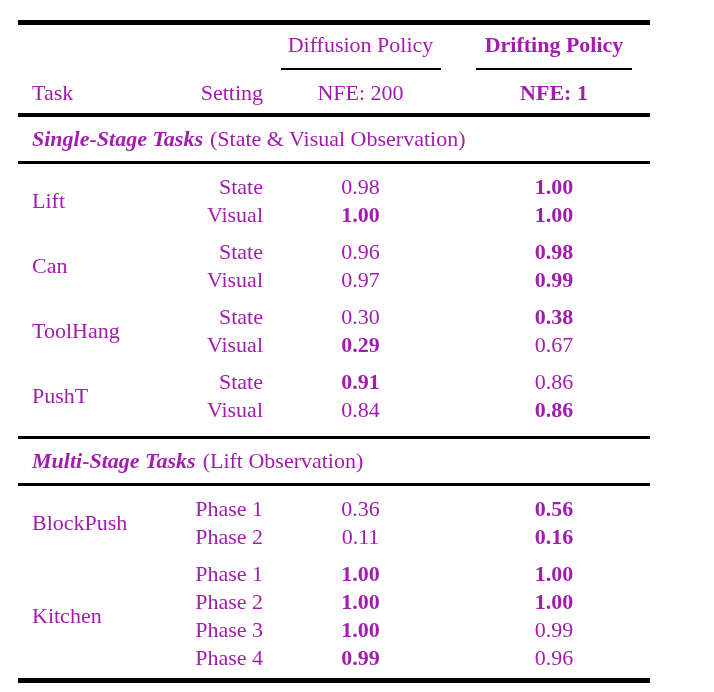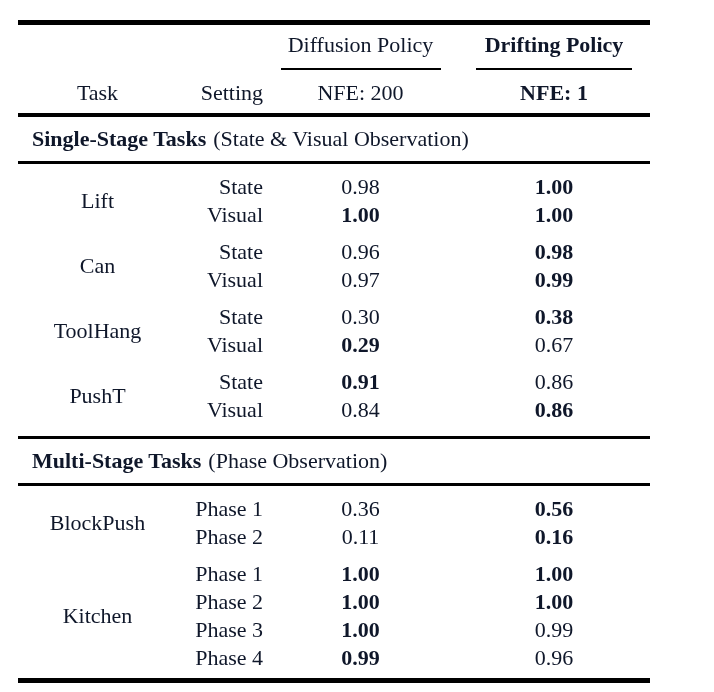--- a/index.html
+++ b/index.html
@@ -20,21 +20,21 @@
     position: absolute;
     left: 18px;
     top: 20px;
     width: 632px;
   }
   table.paper-table {
     border-collapse: collapse;
     table-layout: fixed;
     width: 632px;
     font-size: 22px;
-    color: #0f172a;
+    color: #a21caf;
   }
   td {
     padding: 0;
     line-height: 28px;
     vertical-align: middle;
     overflow: hidden;
     white-space: nowrap;
   }
   
   td.rulecell { line-height: 0; height: auto; }
@@ -46,26 +46,26 @@
   .pad6  { padding-top: 6px; }
   
   tr.h1 td { height: 40px; text-align: center; }
   tr.cmid td { height: 8px; line-height: 0; }
   .cmidrule { height: 2px; background: #000000; margin: 0 auto; }
   .cmid-dp { width: 160px; }
   .cmid-dr { width: 156px; }
   tr.h2 td { height: 40px; }
   
   tr.section td { height: 44px; padding-left: 14px; text-align: left; }
-  .sec-title { font-weight: bold; margin-right: 7px; }
+  .sec-title { font-weight: bold; font-style: italic; margin-right: 7px; }
   .sec-sub   { }
   
   tr.brow td { height: 28px; }
   tr.group-start td { padding-top: 9px; }
-  td.tcol { text-align: center; padding-left: 14px; }
+  td.tcol { text-align: left; padding-left: 14px; }
   td.scol { text-align: right; }
   td.vcol { text-align: center; }
   .bold { font-weight: bold; }
 </style>
 </head>
 <body>
 
 <div class="page">
   <div class="tablewrap">
     <table class="paper-table">
@@ -174,21 +174,21 @@
       </tr>
 
       <tr>
         <td class="rulecell pad12" colspan="4">
               <div class="rule thin"></div>
             </td>
       </tr>
 
       <tr class="section">
         <td colspan="4">
-          <span class="sec-title">Multi-Stage Tasks</span><span class="sec-sub">(Phase Observation)</span>
+          <span class="sec-title">Multi-Stage Tasks</span><span class="sec-sub">(Lift Observation)</span>
         </td>
       </tr>
       <tr>
         <td class="rulecell" colspan="4">
               <div class="rule thin"></div>
             </td>
       </tr>
 
       <tr class="brow group-start">
         <td class="tcol" rowspan="2">BlockPush</td>

